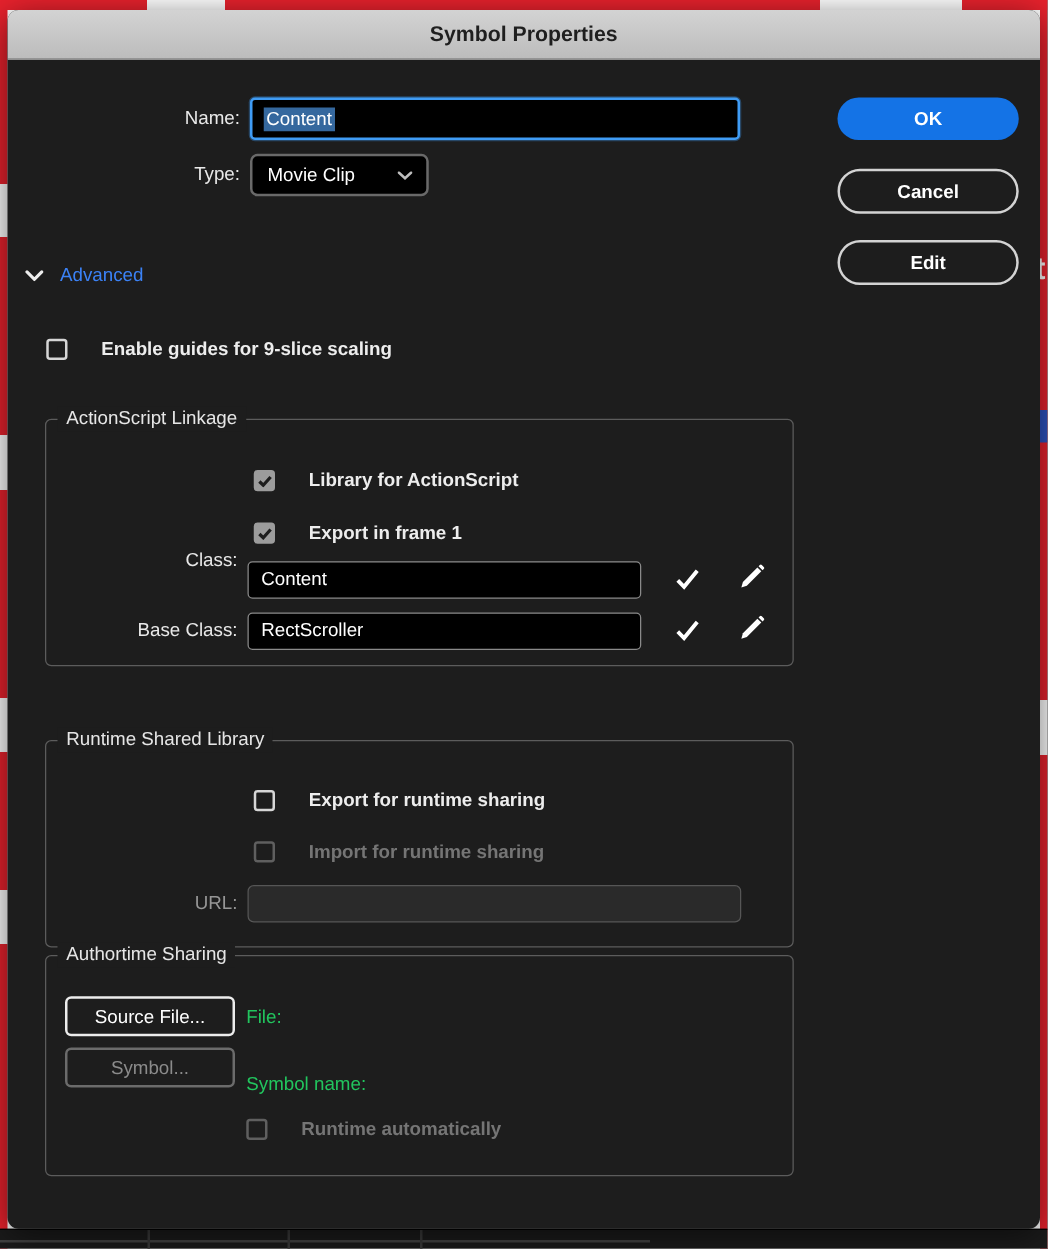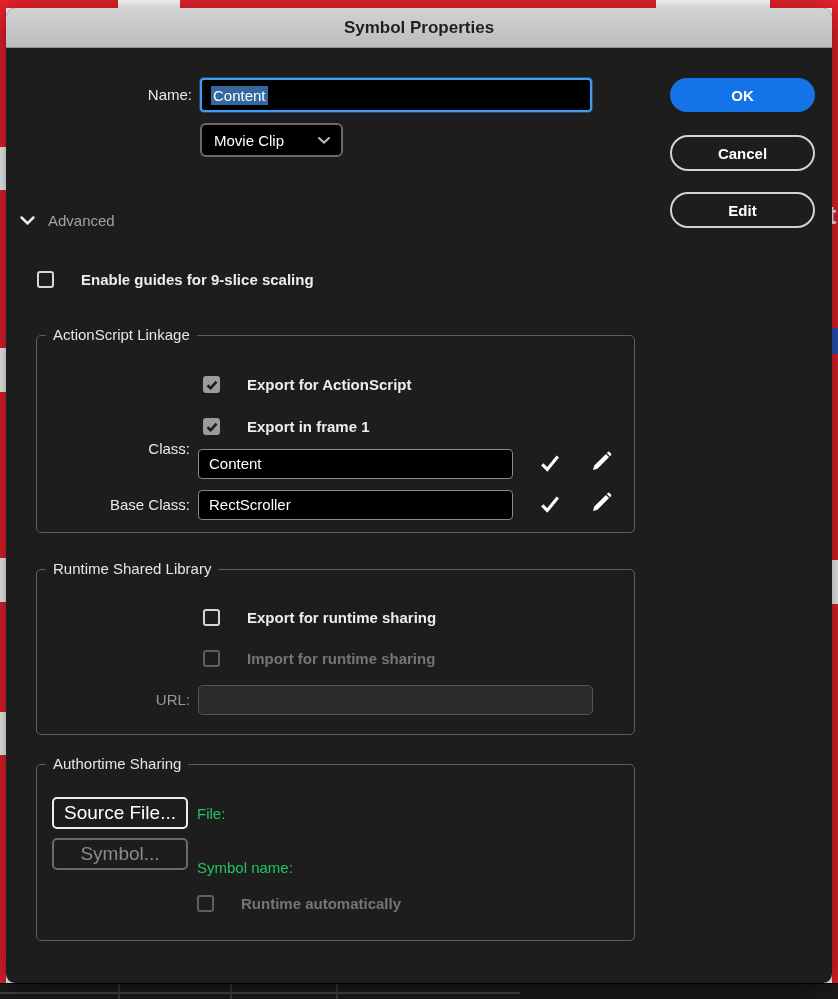--- a/index.html
+++ b/index.html
@@ -89,21 +89,21 @@
     display: flex; align-items: center; justify-content: center;
     font-family: inherit; font-size: 15px; font-weight: bold; color: #fff;
     border-radius: 18px; cursor: pointer;
   }
   .btn-ok { height: 34px; background: #1473e6; border: none; }
   .btn-outline { height: 36px; background: transparent; border: 2px solid #d3d3d3; }
 
   .advanced {
     position: absolute; left: 14px; top: 204px;
     display: flex; align-items: center; gap: 13px;
-    font-size: 15px; color: #a3a3a3; cursor: pointer;
+    font-size: 15px; color: #3b82f6; cursor: pointer;
   }
 
   .cb-row { position: absolute; display: flex; align-items: center; gap: 27px; font-weight: bold; }
   .checkbox {
     width: 17px; height: 17px; flex: none;
     border: 2px solid #d6d6d6; border-radius: 3px; background: transparent;
     display: inline-flex; align-items: center; justify-content: center; cursor: pointer;
   }
   .checkbox.checked { background: #9c9c9c; border-color: #9c9c9c; }
   .checkbox.disabled { border-color: #5f5f5f; cursor: default; }
@@ -134,21 +134,21 @@
   .url-input {
     position: absolute; left: 161px; top: 115px; width: 395px; height: 30px;
     background: #2a2a2a; border: 1px solid #565656; border-radius: 5px;
     padding: 0 10px; font-size: 15px; color: #bdbdbd; font-family: inherit;
   }
 
   .push-btn {
     position: absolute; left: 15px; width: 136px; height: 32px;
     background: transparent; border-radius: 5px;
     display: flex; align-items: center; justify-content: center;
-    font-family: inherit; font-size: 19px; cursor: pointer;
+    font-family: inherit; font-size: 15px; cursor: pointer;
   }
   .push-btn.enabled { border: 2px solid #ececec; color: #ffffff; }
   .push-btn.disabled { border: 2px solid #6b6b6b; color: #8b8b8b; cursor: default; }
 
   .static-label { position: absolute; font-size: 15px; color: #22c55e; white-space: nowrap; }
 </style>
 </head>
 <body>
 
 <div class="gutter-top"></div>
@@ -167,20 +167,21 @@
 
   <div class="titlebar">
     <span class="title">Symbol Properties</span>
   </div>
 
   <span class="form-label" style="top:70px">Name:</span>
   <div class="name-input">
     <span class="selection">Content</span>
   </div>
 
+  <span class="form-label" style="top:115px">Type:</span>
   <div class="type-select">
     <span>Movie Clip</span>
     <svg width="12" height="7" viewBox="0 0 12 7">
       <polyline points="1,1 6,5.6 11,1" fill="none" stroke="#bdbdbd" stroke-width="2" stroke-linecap="round"></polyline>
     </svg>
   </div>
 
   <button class="btn btn-ok" style="top:70px">OK</button>
   <button class="btn btn-outline" style="top:127px">Cancel</button>
   <button class="btn btn-outline" style="top:184px">Edit</button>
@@ -199,21 +200,21 @@
 
   <div class="group" style="top:327px; height:198px">
     <span class="legend">ActionScript Linkage</span>
 
     <div class="cb-row" style="left:166px; top:40px">
       <span class="checkbox checked">
         <svg width="12" height="10" viewBox="0 0 12 10">
           <polyline points="1.5,5.2 4.6,8.2 10.5,1.6" fill="none" stroke="#1d1d1d" stroke-width="2.6"></polyline>
         </svg>
       </span>
-      <span class="cb-label">Export for ActionScript</span>
+      <span class="cb-label">Library for ActionScript</span>
     </div>
 
     <div class="cb-row" style="left:166px; top:82px">
       <span class="checkbox checked">
         <svg width="12" height="10" viewBox="0 0 12 10">
           <polyline points="1.5,5.2 4.6,8.2 10.5,1.6" fill="none" stroke="#1d1d1d" stroke-width="2.6"></polyline>
         </svg>
       </span>
       <span class="cb-label">Export in frame 1</span>
     </div>
@@ -244,21 +245,21 @@
       </svg>
     </button>
     <button class="icon-btn" style="left:553px; top:155px">
       <svg width="23" height="23" viewBox="0 0 24 24">
         <path d="M3.2 20.8l1.3-4.6L16.6 4.1l3.3 3.3L7.8 19.5l-4.6 1.3z" fill="#ffffff"></path>
         <path d="M17.6 3.1l3.3 3.3 1-1a1.2 1.2 0 000-1.7l-1.6-1.6a1.2 1.2 0 00-1.7 0l-1 1z" fill="#ffffff"></path>
       </svg>
     </button>
   </div>
 
-  <div class="group" style="top:561px; height:166px">
+  <div class="group" style="top:584px; height:166px">
     <span class="legend">Runtime Shared Library</span>
 
     <div class="cb-row" style="left:166px; top:39px">
       <span class="checkbox"></span>
       <span class="cb-label">Export for runtime sharing</span>
     </div>
 
     <div class="cb-row" style="left:166px; top:80px">
       <span class="checkbox disabled"></span>
       <span class="cb-label dim">Import for runtime sharing</span>

